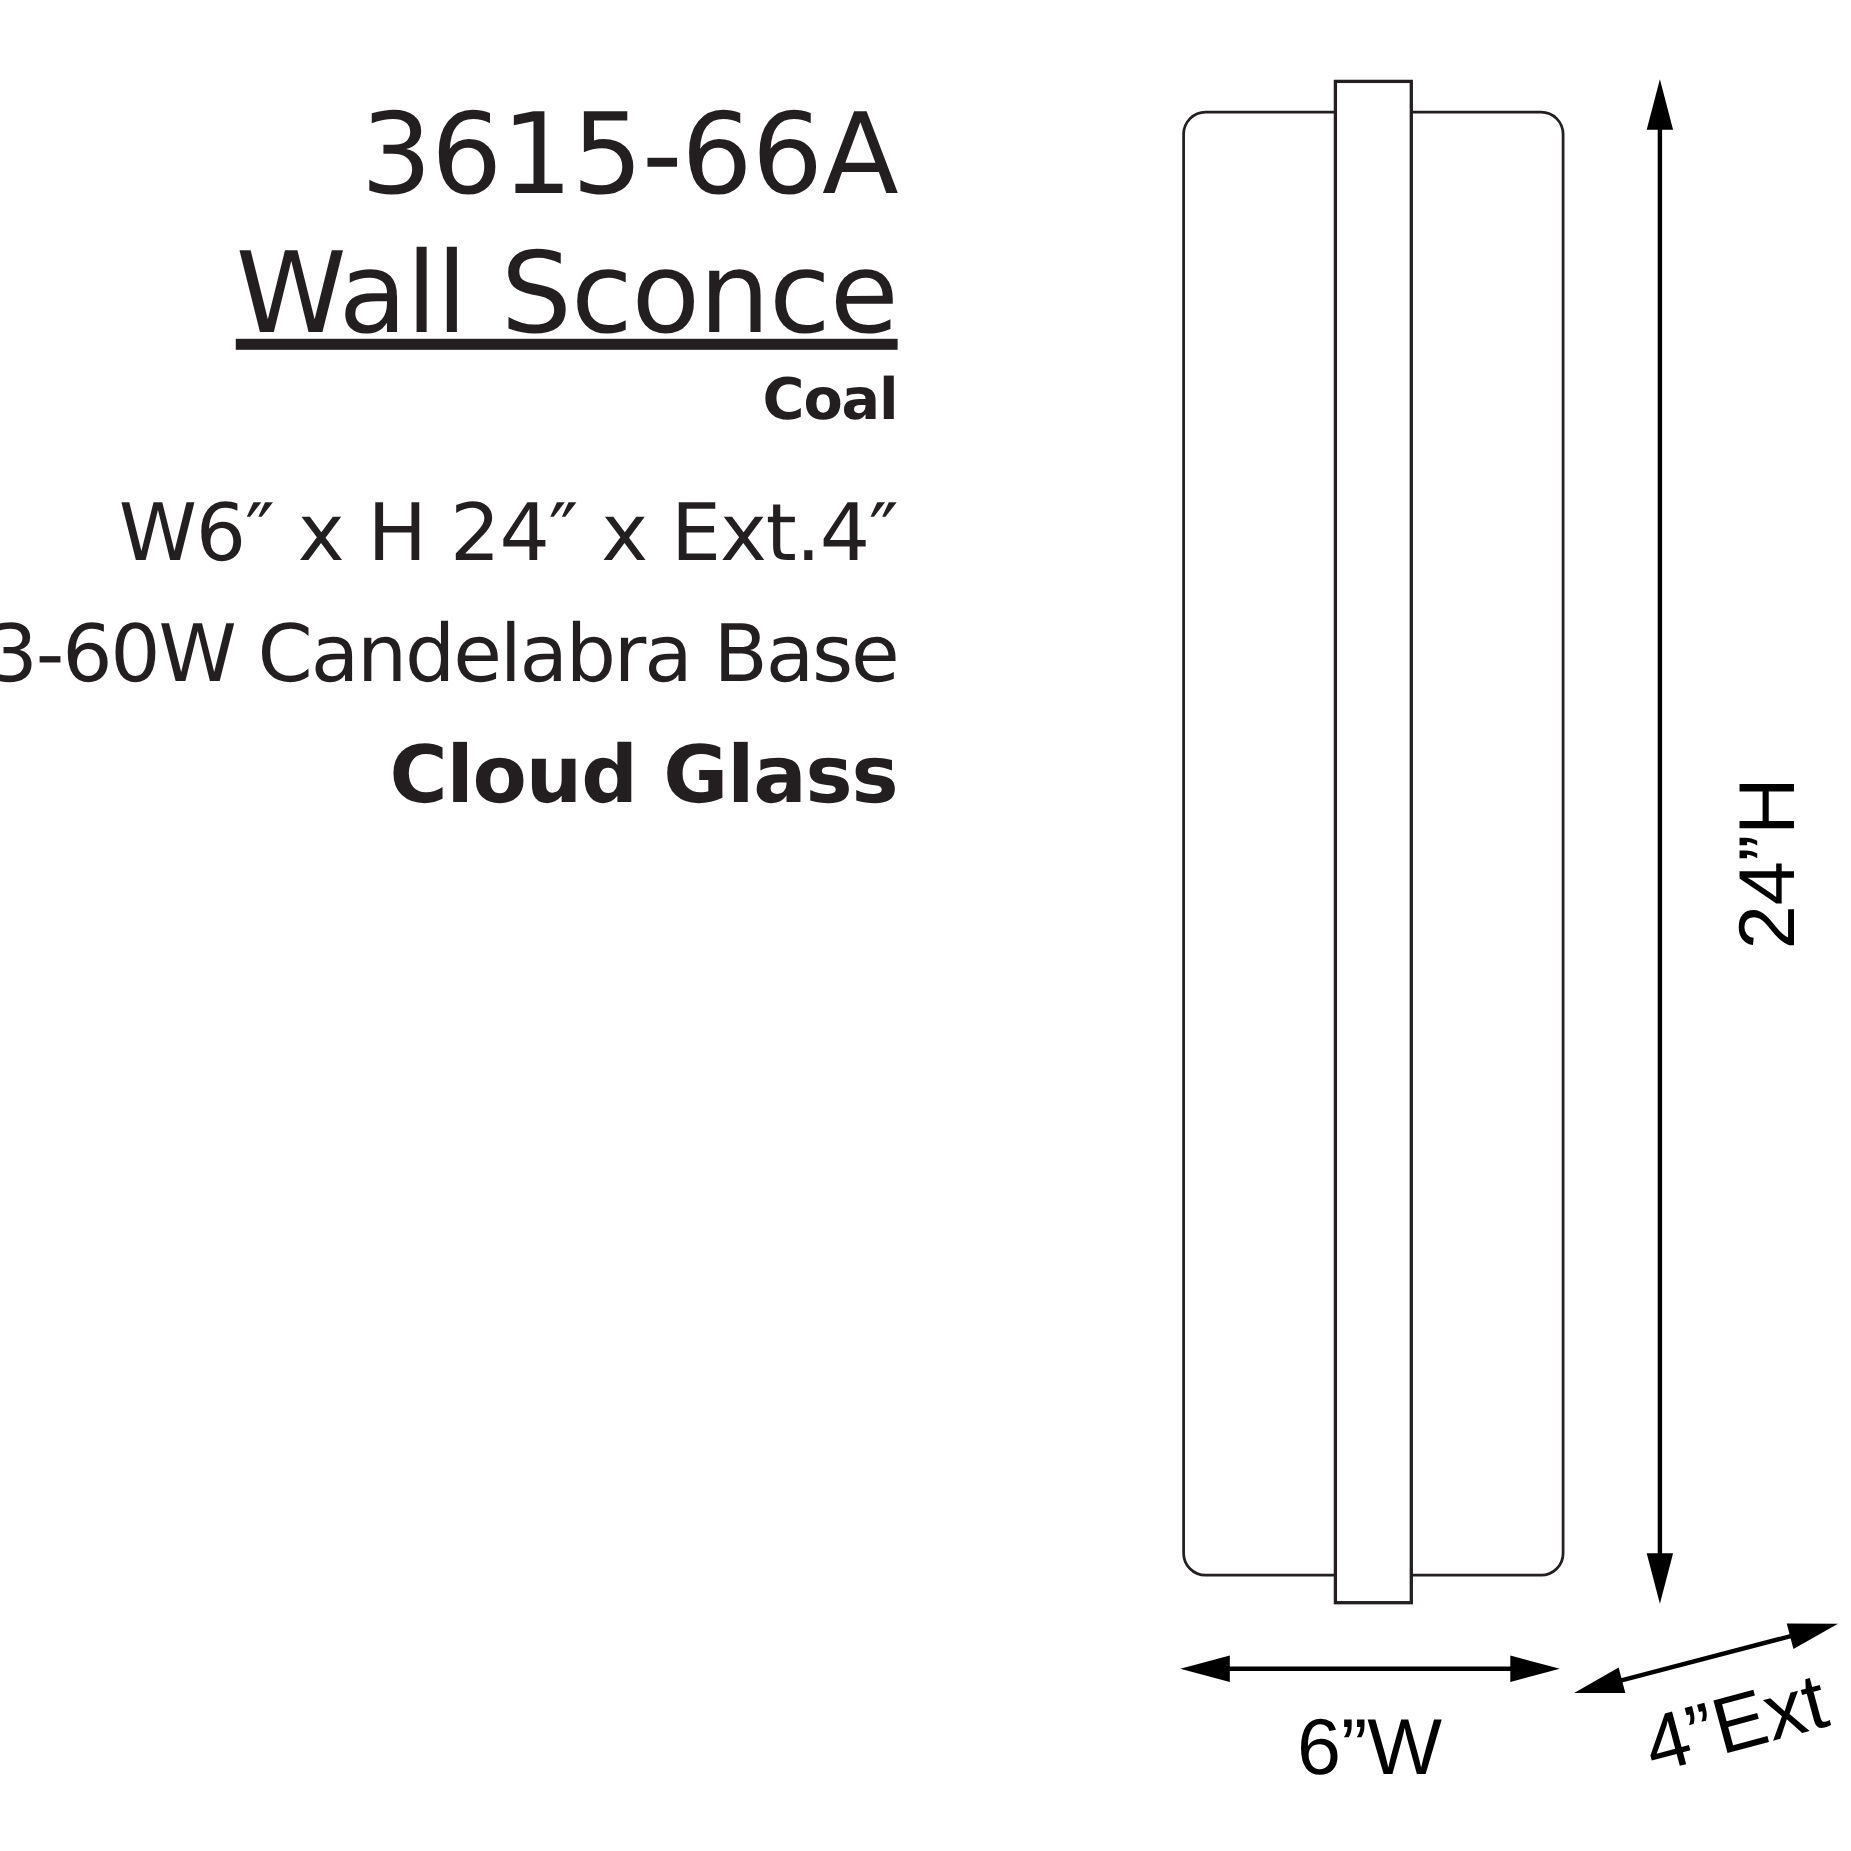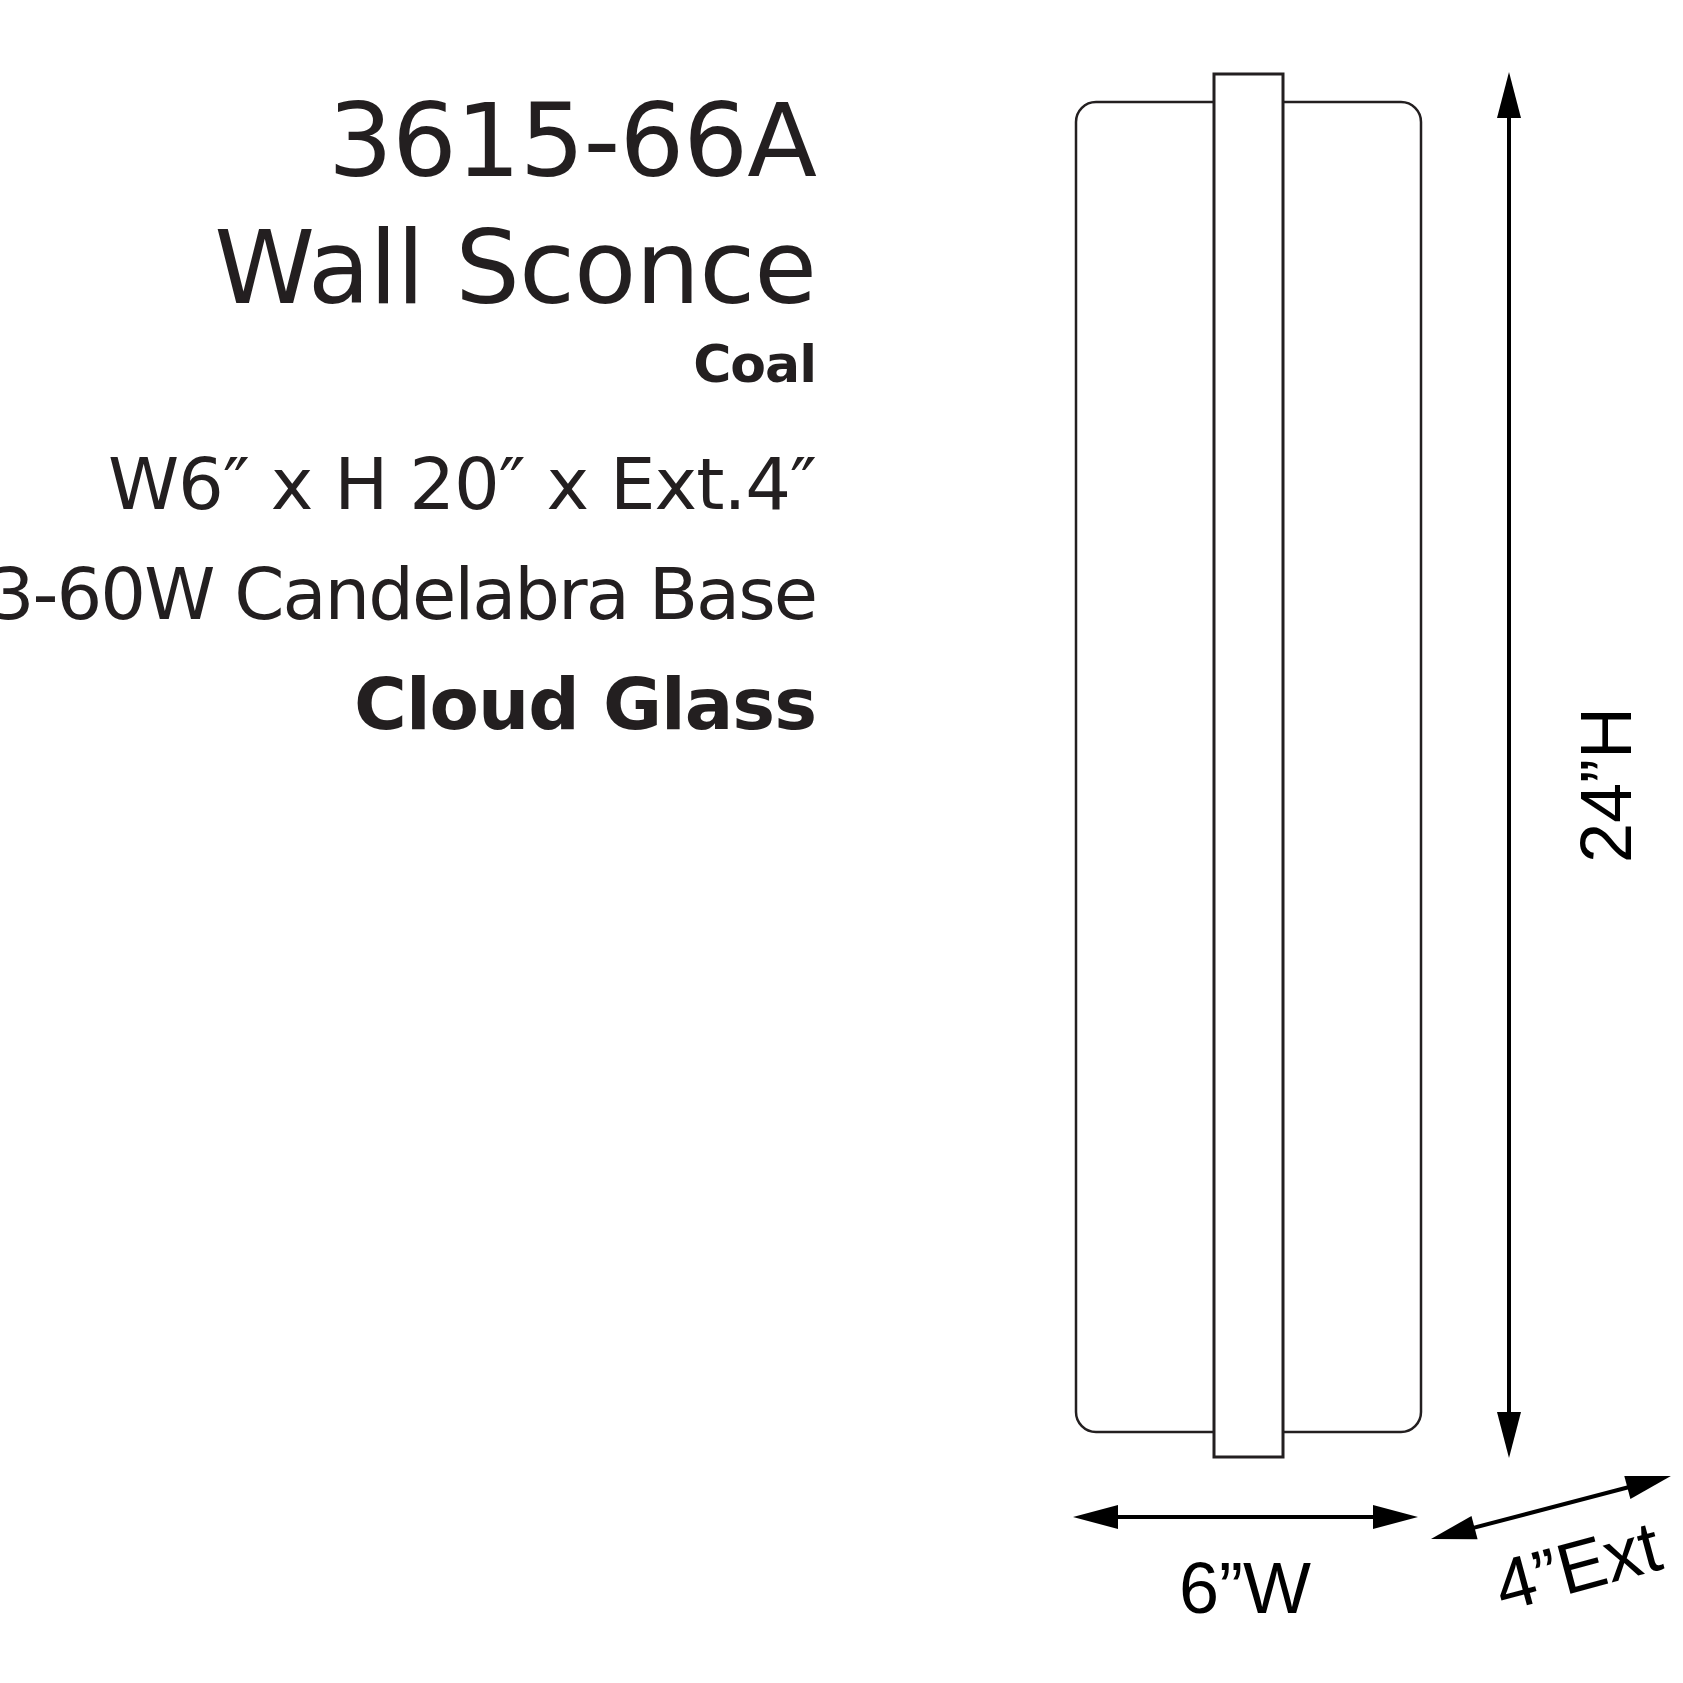--- a/index.html
+++ b/index.html
@@ -23,21 +23,21 @@
       text-align: right;
     }
     .spec-line {
       position: absolute;
       right: 0;
       white-space: nowrap;
       line-height: 1;
       letter-spacing: -1px;
     }
     .spec-model   { top: 90px; font-size: 102px; }
-    .spec-type    { top: 217px; font-size: 102px; }
+    .spec-type    { top: 217px; font-size: 102px; text-decoration: underline; }
     .spec-finish  { top: 338px; font-size: 52px; font-weight: 700; }
     .spec-dims    { top: 448px; font-size: 72px; }
     .spec-bulb    { top: 558px; font-size: 72px; letter-spacing: -2px; }
     .spec-glass   { top: 668px; font-size: 72px; font-weight: bold; }
 
     .drawing {
       position: absolute;
       left: 0;
       top: 0;
       width: 1683px;
@@ -48,21 +48,21 @@
       fill: #000000;
     }
   </style>
 </head>
 <body>
 
 <div class="spec-block">
   <div class="spec-line spec-model">3615-66A</div>
   <div class="spec-line spec-type">Wall Sconce</div>
   <div class="spec-line spec-finish">Coal</div>
-  <div class="spec-line spec-dims">W6″ x H 20″ x Ext.4″</div>
+  <div class="spec-line spec-dims">W6″ x H 24″ x Ext.4″</div>
   <div class="spec-line spec-bulb">3-60W Candelabra Base</div>
   <div class="spec-line spec-glass">Cloud Glass</div>
 </div>
 
 <svg class="drawing" xmlns="http://www.w3.org/2000/svg" width="1683" height="1683" viewBox="0 0 1683 1683">
 
   <rect x="1076" y="102" width="345" height="1330" rx="20" ry="20" fill="none" stroke="#231f20" stroke-width="2.5"></rect>
 
   <rect x="1214" y="74" width="69" height="1383" fill="#ffffff" stroke="#231f20" stroke-width="3"></rect>
 

